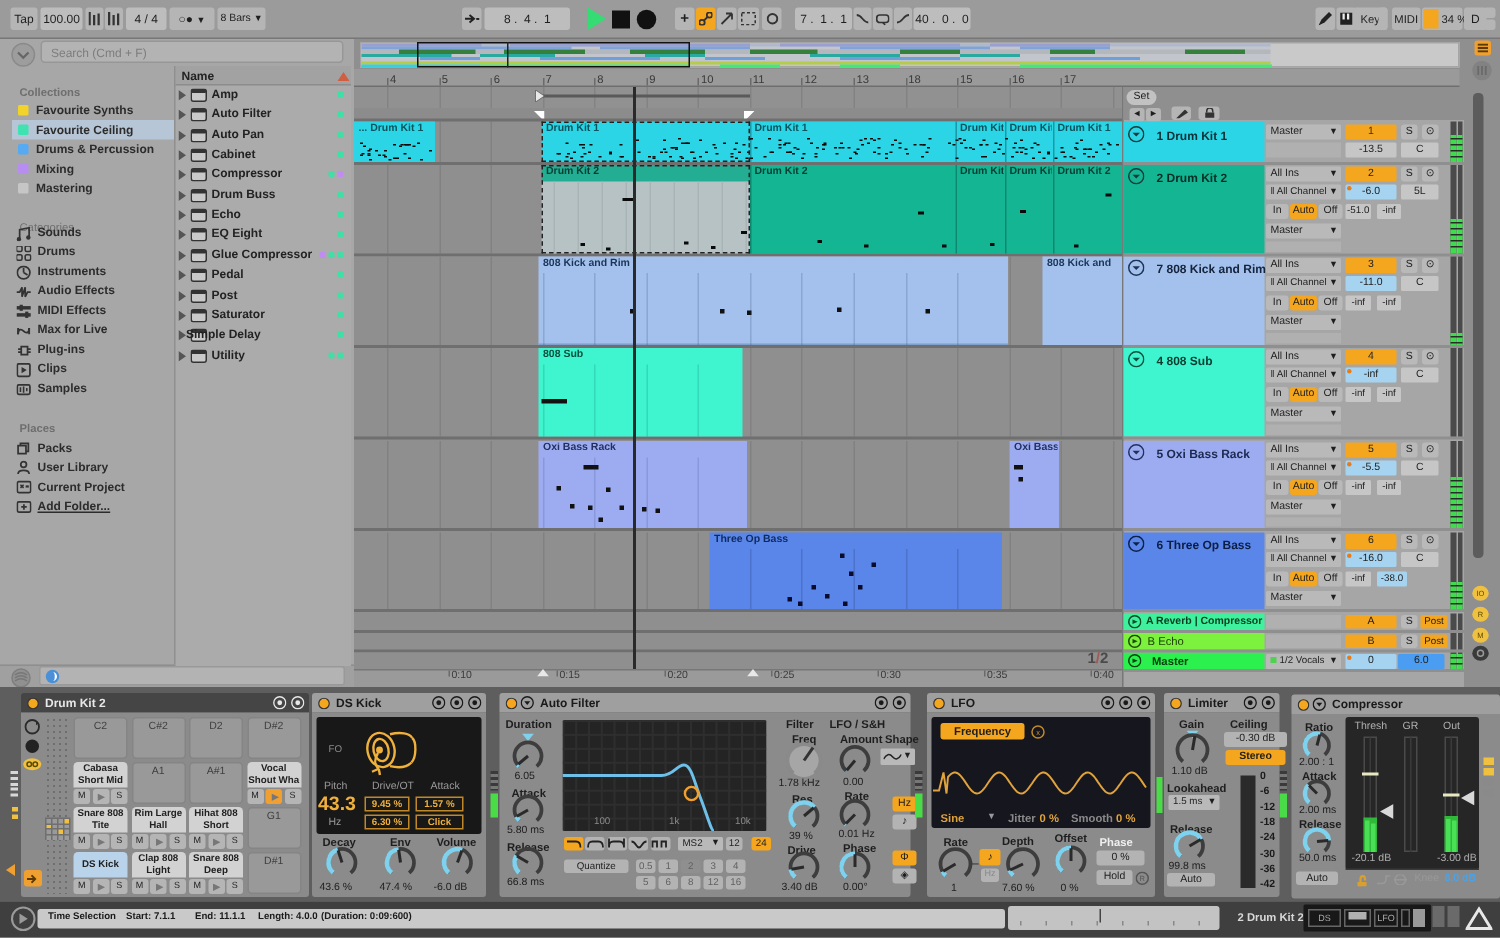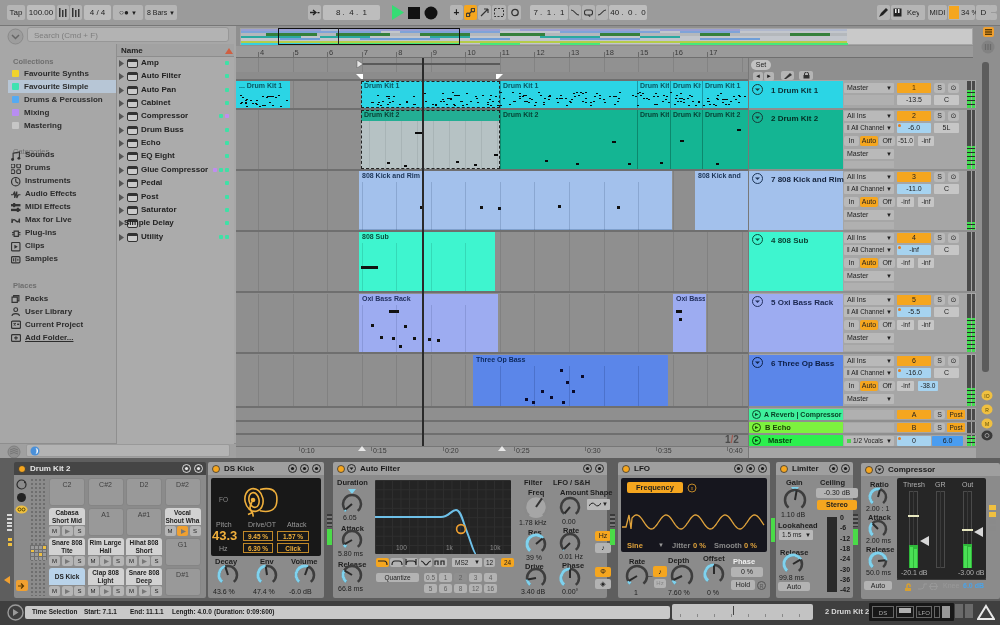--- a/index.html
+++ b/index.html
@@ -93,21 +93,21 @@
     <circle cx="8.5" cy="8.5" r="7.5" fill="#9d9d9d" stroke="#8a8a8a"></circle>
     <path d="M5 7 l3.5 3.5 L12 7" stroke="#666" stroke-width="1.5" fill="none"></path>
   </svg>
 <div style="position:absolute;left:27px;top:27px;width:202px;height:15px;background:#b3b3b3;color:#1e1e1e;font-size:8px;border-radius:3px;text-align:center;line-height:15px;overflow:hidden;border:1px solid #979797"></div>
 <div style="position:absolute;left:34px;top:31px;font-size:8px;color:#7d7d7d;white-space:nowrap;">Search (Cmd + F)</div>
 <div style="position:absolute;left:13px;top:57px;font-size:7.5px;color:#6e6e6e;white-space:nowrap;font-weight:bold">Collections</div>
 <div style="position:absolute;left:12px;top:70px;width:7px;height:7px;background:#f2d32a;border-radius:1px"></div>
 <div style="position:absolute;left:24px;top:69px;font-size:8px;color:#2c2c2c;white-space:nowrap;font-weight:bold">Favourite Synths</div>
 <div style="position:absolute;left:8px;top:80px;width:108px;height:13px;background:#b7c6d6;"></div>
 <div style="position:absolute;left:12px;top:83px;width:7px;height:7px;background:#3fe2b0;border-radius:1px"></div>
-<div style="position:absolute;left:24px;top:82px;font-size:8px;color:#2c2c2c;white-space:nowrap;font-weight:bold">Favourite Simple</div>
+<div style="position:absolute;left:24px;top:82px;font-size:8px;color:#2c2c2c;white-space:nowrap;font-weight:bold">Favourite Ceiling</div>
 <div style="position:absolute;left:12px;top:96px;width:7px;height:7px;background:#55aaf2;border-radius:1px"></div>
 <div style="position:absolute;left:24px;top:95px;font-size:8px;color:#2c2c2c;white-space:nowrap;font-weight:bold">Drums &amp; Percussion</div>
 <div style="position:absolute;left:12px;top:109px;width:7px;height:7px;background:#b88df2;border-radius:1px"></div>
 <div style="position:absolute;left:24px;top:108px;font-size:8px;color:#2c2c2c;white-space:nowrap;font-weight:bold">Mixing</div>
 <div style="position:absolute;left:12px;top:122px;width:7px;height:7px;background:#c6c6c6;border-radius:1px"></div>
 <div style="position:absolute;left:24px;top:121px;font-size:8px;color:#2c2c2c;white-space:nowrap;font-weight:bold">Mastering</div>
 <div style="position:absolute;left:13px;top:147px;font-size:7.5px;color:#6e6e6e;white-space:nowrap;font-weight:normal">Categories</div>
 <svg class="b" style="left:11px;top:151px" width="10" height="10" viewBox="0 0 9.5 9.5">
     <path d="M2 8 V2 l6 -1.2 V7" stroke="#333" fill="none" stroke-width="1.1"></path>
     <circle cx="1.5" cy="8" r="1.4" fill="#333"></circle>
@@ -809,21 +809,21 @@
 <div style="position:absolute;left:764px;top:411px;font-size:7px;color:#073c22;white-space:nowrap;font-weight:bold">A Reverb | Compressor</div>
 <div style="position:absolute;left:844px;top:410px;width:50px;height:9px;background:#b0b0b0;"></div>
 <div style="position:absolute;left:897px;top:410px;width:34px;height:9px;background:#f5a61f;color:#1e1e1e;font-size:7px;border-radius:1px;text-align:center;line-height:9px">A</div>
 <div style="position:absolute;left:934px;top:410px;width:11px;height:9px;background:#b9b9b9;color:#1e1e1e;font-size:7px;border-radius:2px;text-align:center;line-height:9px;overflow:hidden;">S</div>
 <div style="position:absolute;left:947px;top:410px;width:18px;height:9px;background:#f5a61f;color:#1e1e1e;font-size:6.5px;border-radius:1px;text-align:center;line-height:9px">Post</div>
 <div style="position:absolute;left:749px;top:422px;width:94px;height:11px;background:#7df23e;"></div>
 <svg class="b" style="left:752px;top:423px" width="9" height="9">
     <circle cx="4.5" cy="4.5" r="4" fill="none" stroke="#1e4a06"></circle>
     <path d="M3 3 L6.5 4.5 L3 6 Z" fill="#1e4a06"></path>
   </svg>
-<div style="position:absolute;left:765px;top:423px;font-size:7.5px;color:#1d4206;white-space:nowrap;font-weight:bold">B Echo</div>
+<div style="position:absolute;left:765px;top:423px;font-size:7.5px;color:#1d4206;white-space:nowrap;font-weight:normal">B Echo</div>
 <div style="position:absolute;left:844px;top:423px;width:50px;height:9px;background:#b0b0b0;"></div>
 <div style="position:absolute;left:897px;top:423px;width:34px;height:9px;background:#f5a61f;color:#1e1e1e;font-size:7px;border-radius:1px;text-align:center;line-height:9px">B</div>
 <div style="position:absolute;left:934px;top:423px;width:11px;height:9px;background:#b9b9b9;color:#1e1e1e;font-size:7px;border-radius:2px;text-align:center;line-height:9px;overflow:hidden;">S</div>
 <div style="position:absolute;left:947px;top:423px;width:18px;height:9px;background:#f5a61f;color:#1e1e1e;font-size:6.5px;border-radius:1px;text-align:center;line-height:9px">Post</div>
 <div style="position:absolute;left:749px;top:435px;width:94px;height:11px;background:#2cf04e;"></div>
 <svg class="b" style="left:752px;top:436px" width="9" height="9">
     <circle cx="4.5" cy="4.5" r="4" fill="none" stroke="#06430f"></circle>
     <path d="M3 3 L6.5 4.5 L3 6 Z" fill="#06430f"></path>
   </svg>
 <div style="position:absolute;left:768px;top:436px;font-size:7.5px;color:#06430f;white-space:nowrap;font-weight:bold">Master</div>

